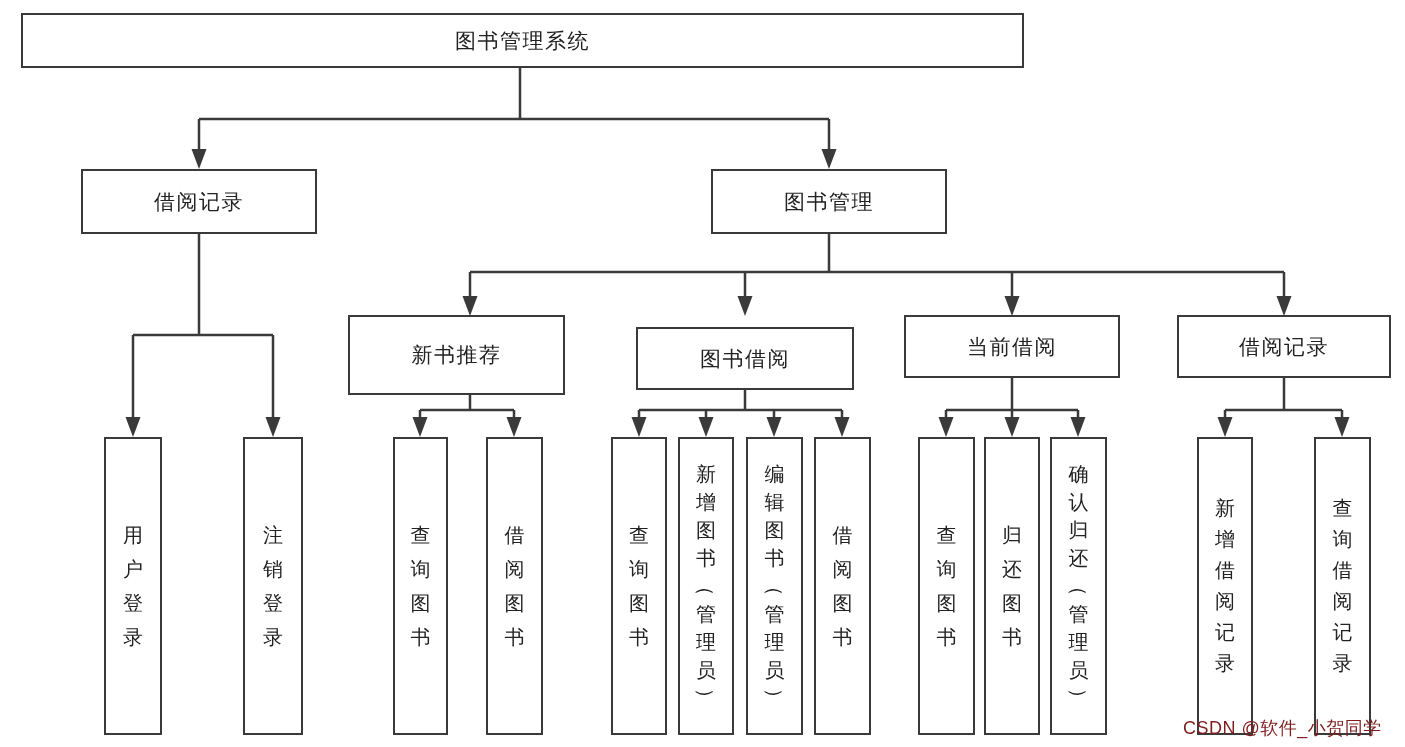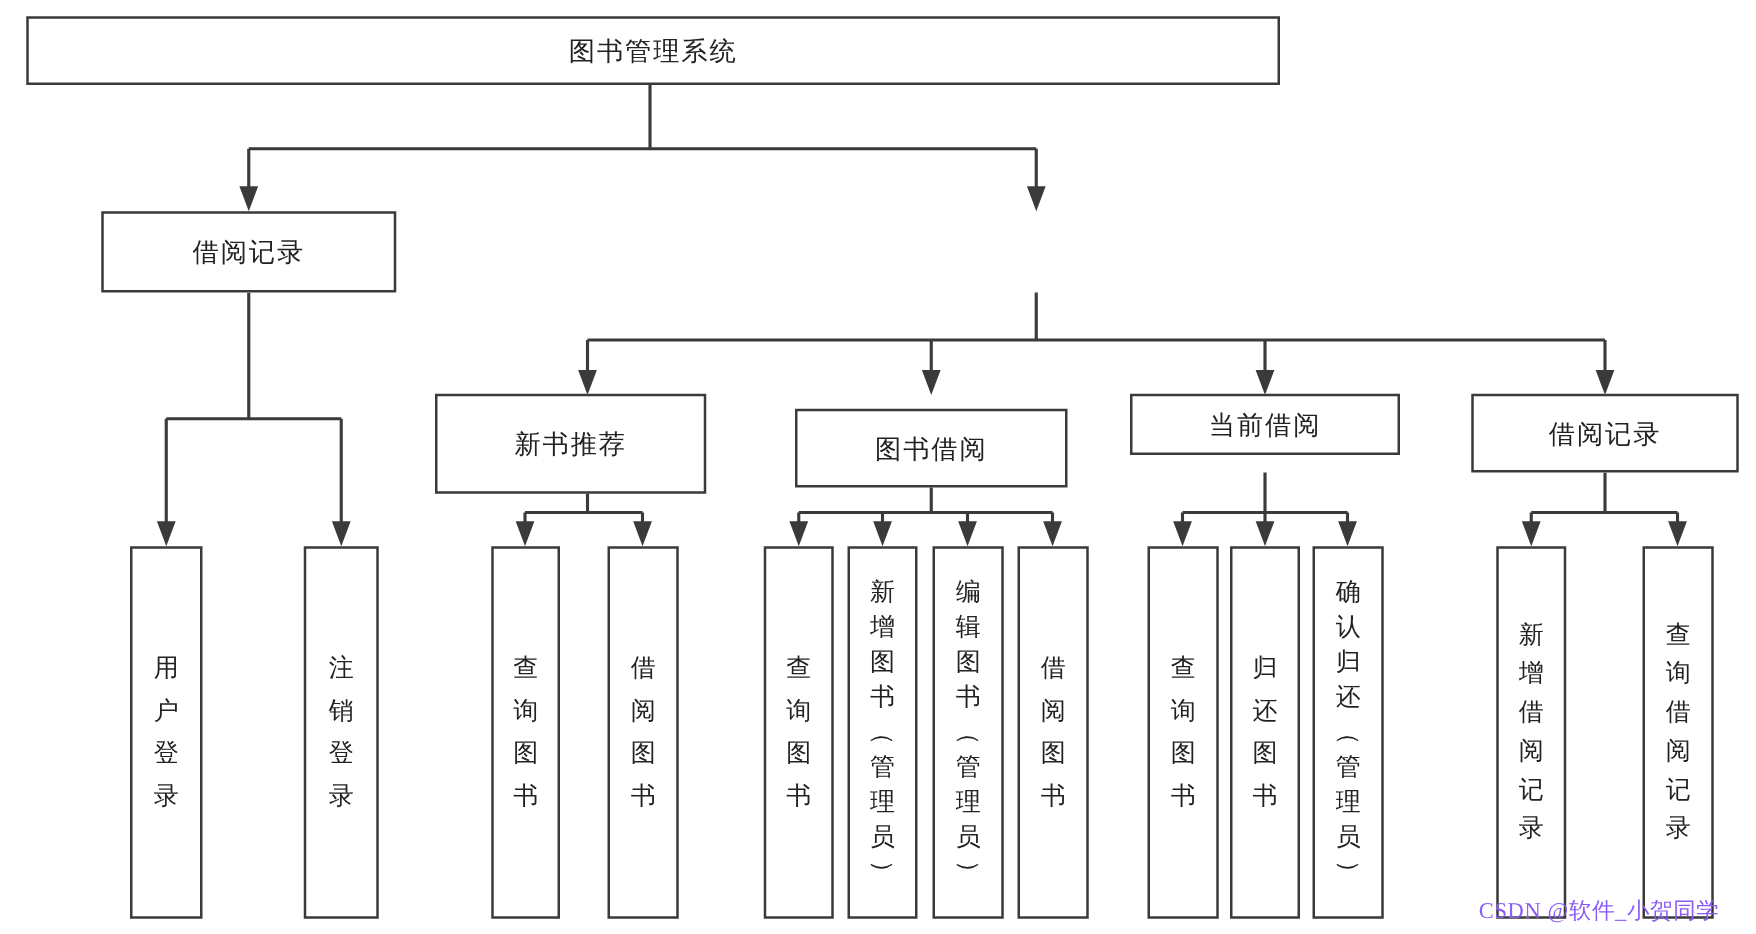--- a/index.html
+++ b/index.html
@@ -27,22 +27,22 @@
     display:flex;flex-direction:column;align-items:center;justify-content:center;
     font-size:20px;color:#222;height:100%;
   }
   .v-char{display:block;text-align:center;}
   .sp-wide  .v-char{line-height:34px;}
   .sp-mid   .v-char{line-height:31px;}
   .sp-dense .v-char{line-height:28px;}
   .v-char.rot{transform:rotate(90deg);}
   .watermark{
     position:absolute;left:1183px;top:716px;
-    font-size:18px;color:#8b5cf6;letter-spacing:0.5px;
-    z-index:5;white-space:nowrap;font-family:Liberation Serif, serif;
+    font-size:18px;color:#7f1d1d;letter-spacing:0.5px;
+    z-index:5;white-space:nowrap;
   }
 </style>
 </head>
 <body>
 
 <div class="canvas">
 
   <svg class="connectors" viewBox="0 0 1405 747" fill="none">
     <g stroke="#3a3a3a" stroke-width="2.5">
       <path d="M520 68 V119 M199 119 H829 M199 119 V151 M829 119 V151"></path>
@@ -76,28 +76,31 @@
     </g>
   </svg>
 
   <div class="node h" style="left:21px;top:13px;width:1003px;height:55px">
     <span>图书管理系统</span>
   </div>
 
   <div class="node h" style="left:81px;top:169px;width:236px;height:65px">
     <span>借阅记录</span>
   </div>
+  <div class="node h" style="left:711px;top:169px;width:236px;height:65px">
+    <span>图书管理</span>
+  </div>
 
   <div class="node h" style="left:348px;top:315px;width:217px;height:80px">
     <span>新书推荐</span>
   </div>
   <div class="node h" style="left:636px;top:327px;width:218px;height:63px">
     <span>图书借阅</span>
   </div>
-  <div class="node h" style="left:904px;top:315px;width:216px;height:49px">
+  <div class="node h" style="left:904px;top:315px;width:216px;height:63px">
     <span>当前借阅</span>
   </div>
   <div class="node h" style="left:1177px;top:315px;width:214px;height:63px">
     <span>借阅记录</span>
   </div>
 
   <div class="node v" style="left:104px;top:437px;width:58px;height:298px">
     <span class="v-label sp-wide">
         <span class="v-char">用</span>
         <span class="v-char">户</span>

